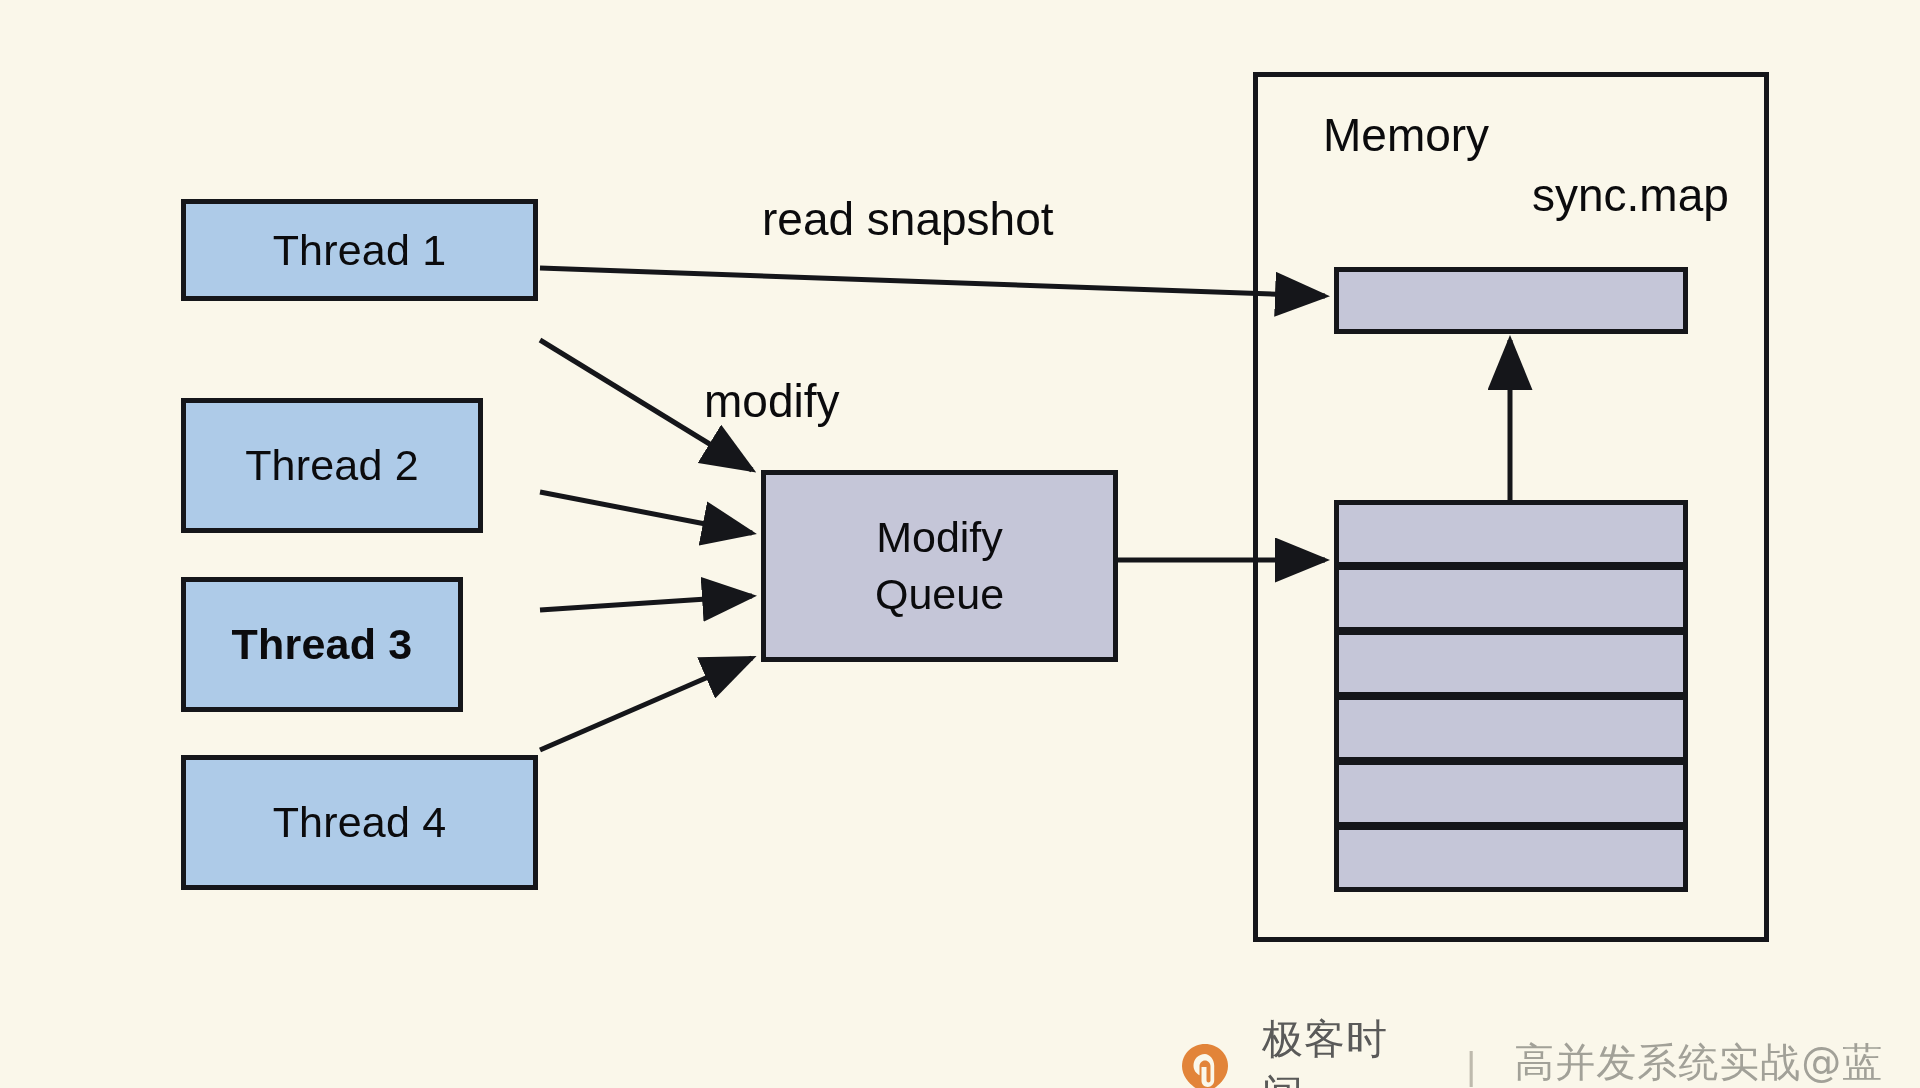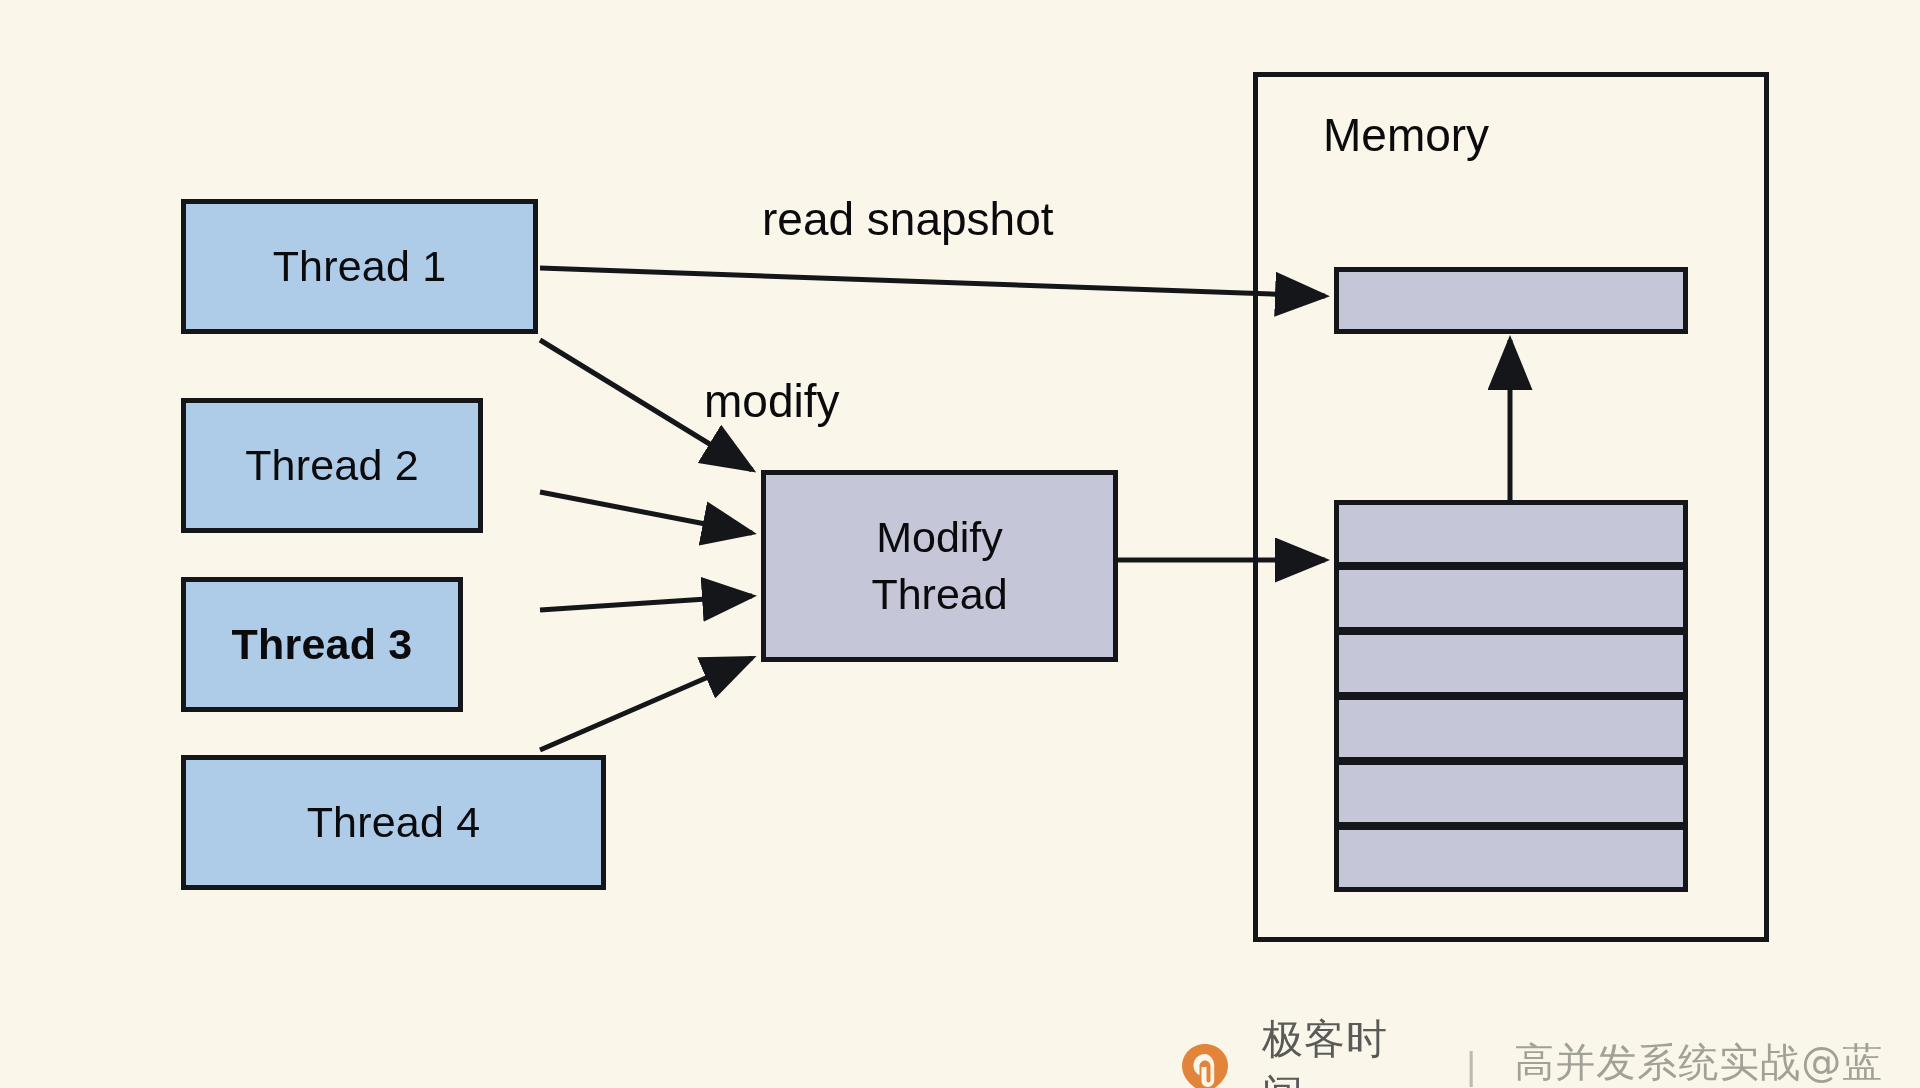--- a/index.html
+++ b/index.html
@@ -123,49 +123,50 @@
 
     <path d="M540,610 L752,596" fill="none" stroke="#15161a" stroke-width="5" marker-end="url(#head)"></path>
 
     <path d="M540,750 L752,658" fill="none" stroke="#15161a" stroke-width="5" marker-end="url(#head)"></path>
 
     <path d="M1118,560 L1325,560" fill="none" stroke="#15161a" stroke-width="5" marker-end="url(#head)"></path>
 
     <path d="M1510,500 L1510,340" fill="none" stroke="#15161a" stroke-width="5" marker-end="url(#head)"></path>
   </svg>
 
-  <div class="box thread-box" style="left:181px; top:199px; width:357px; height:135px;">
+  <div class="box thread-box" style="left:181px; top:199px; width:357px; height:102px;">
     <span>Thread 1</span>
   </div>
 
   <div class="box thread-box" style="left:181px; top:398px; width:302px; height:135px;">
     <span>Thread 2</span>
   </div>
 
   <div class="box thread-box" style="left:181px; top:577px; width:282px; height:135px;font-weight:bold;">
     <span>Thread 3</span>
   </div>
 
-  <div class="box thread-box" style="left:181px; top:755px; width:425px; height:135px;">
+  <div class="box thread-box" style="left:181px; top:755px; width:357px; height:135px;">
     <span>Thread 4</span>
   </div>
 
   <div class="box queue-box" style="left:761px; top:470px; width:357px; height:192px;">
     <span>Modify</span>
-    <span>Thread</span>
+    <span>Queue</span>
   </div>
 
   <div class="label big" style="left:762px; top:192px;">read snapshot</div>
 
   <div class="label big" style="left:704px; top:374px;">modify</div>
 
   <div class="memory-frame" style="left:1253px; top:72px; width:516px; height:870px;"></div>
 
   <div class="label big" style="left:1323px; top:108px;">Memory</div>
 
+  <div class="label big" style="left:1532px; top:168px;">sync.map</div>
 
   <div class="mem-cell" style="left:1334px; top:267px; width:354px; height:67px;"></div>
 
   <div class="mem-cell" style="left:1334px; top:500px; width:354px; height:67px;"></div>
   <div class="mem-cell" style="left:1334px; top:565px; width:354px; height:67px;"></div>
   <div class="mem-cell" style="left:1334px; top:630px; width:354px; height:67px;"></div>
   <div class="mem-cell" style="left:1334px; top:695px; width:354px; height:67px;"></div>
   <div class="mem-cell" style="left:1334px; top:760px; width:354px; height:67px;"></div>
   <div class="mem-cell" style="left:1334px; top:825px; width:354px; height:67px;"></div>
 

